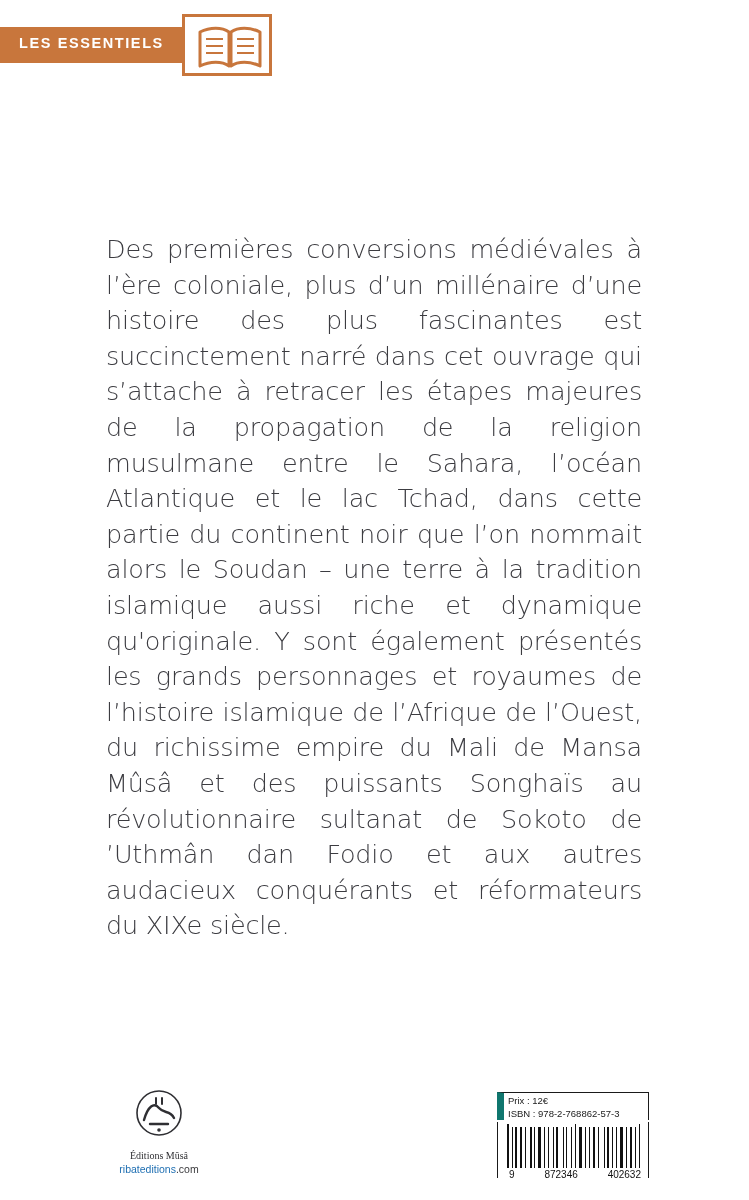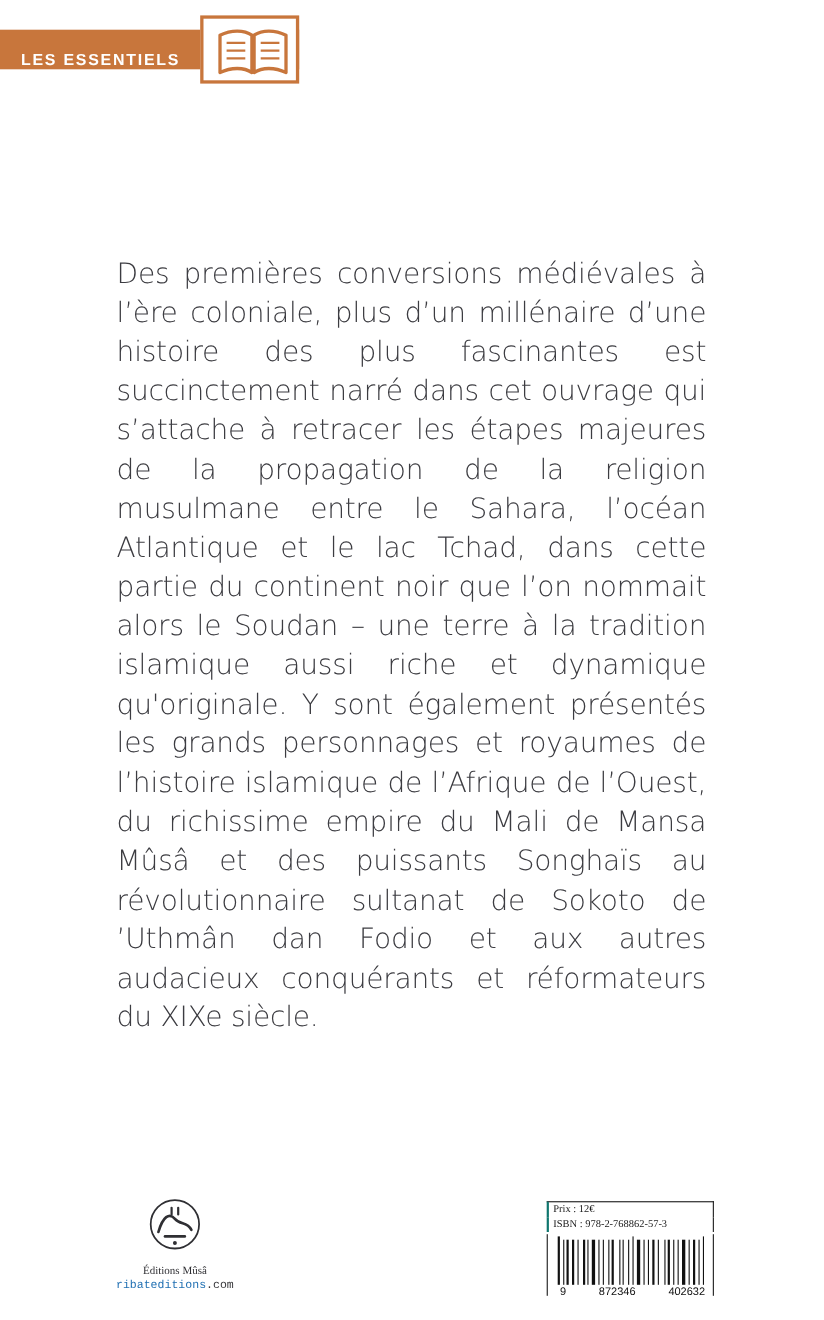--- a/index.html
+++ b/index.html
@@ -33,21 +33,20 @@
   }
   .banner-label {
     position: absolute;
     top: 35px;
     left: 19px;
     color: #ffffff;
     font-size: 14.5px;
     font-weight: bold;
     letter-spacing: 1.6px;
     font-family: "Liberation Sans", sans-serif;
-    margin-top: 12px;
   }
   .banner-badge {
     position: absolute;
     top: 14px;
     left: 182px;
     width: 90px;
     height: 62px;
     background: #ffffff;
     border: 3px solid #c8763c;
     box-sizing: border-box;
@@ -94,36 +93,36 @@
   .publisher-name {
     margin-top: 6px;
     font-size: 10px;
     color: #2f2f33;
     font-family: "Liberation Serif", serif;
   }
   .publisher-site {
     margin-top: 2px;
     font-size: 10.5px;
     color: #1f6fb2;
-    font-family: Liberation Mono, monospace;
+    font-family: Liberation Sans, sans-serif;
   }
   .publisher-site .dotcom { color: #3a3a3d; }
 
   .isbn-block {
     position: absolute;
     left: 497px;
     top: 1092px;
     width: 152px;
   }
   .isbn-line {
     font-size: 9.5px;
     color: #1a1a1a;
-    font-family: Liberation Serif, serif;
+    font-family: Liberation Sans, sans-serif;
     line-height: 13px;
-    border-left: 2px solid #0f766e;
+    border-left: 7px solid #0f766e;
     border-right: 1px solid #1a1a1a;
     padding: 0 4px;
     box-sizing: border-box;
   }
   .isbn-line:first-child { border-top: 1px solid #1a1a1a; padding-top: 1px; }
   .barcode {
     position: relative;
     margin-top: 2px;
     height: 56px;
     width: 152px;

